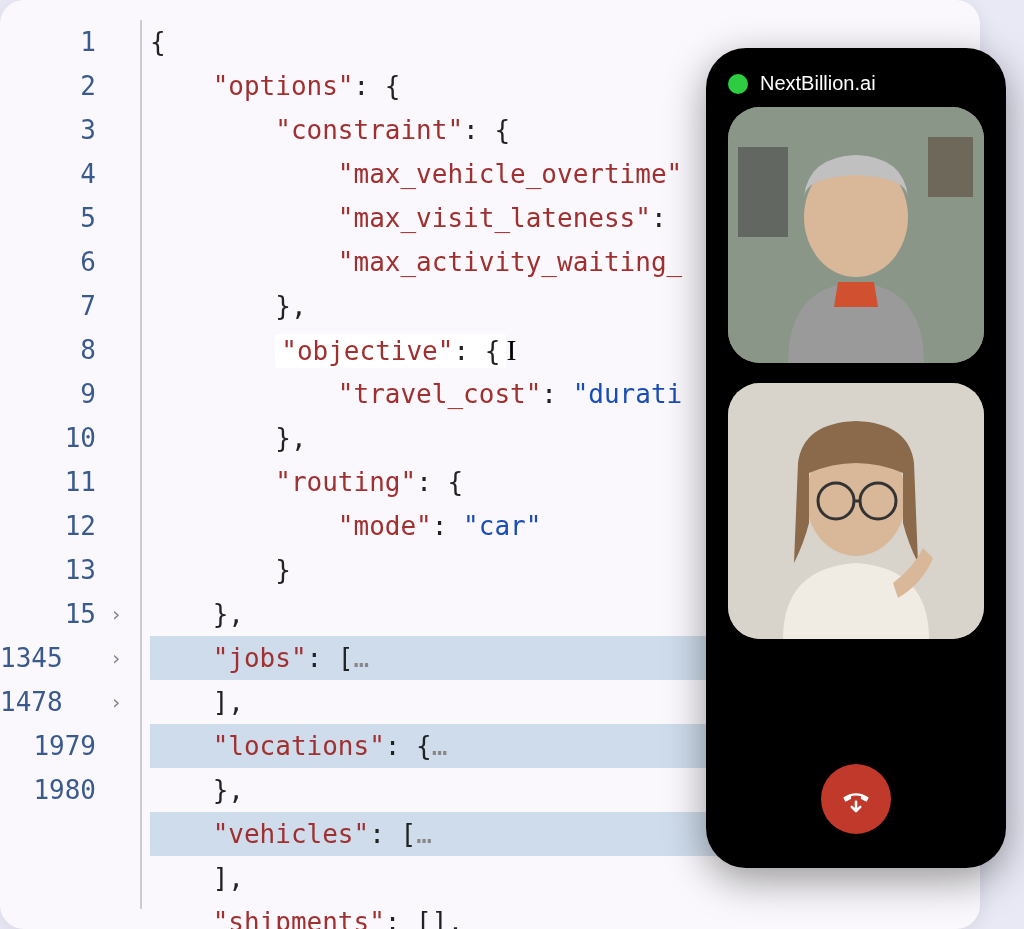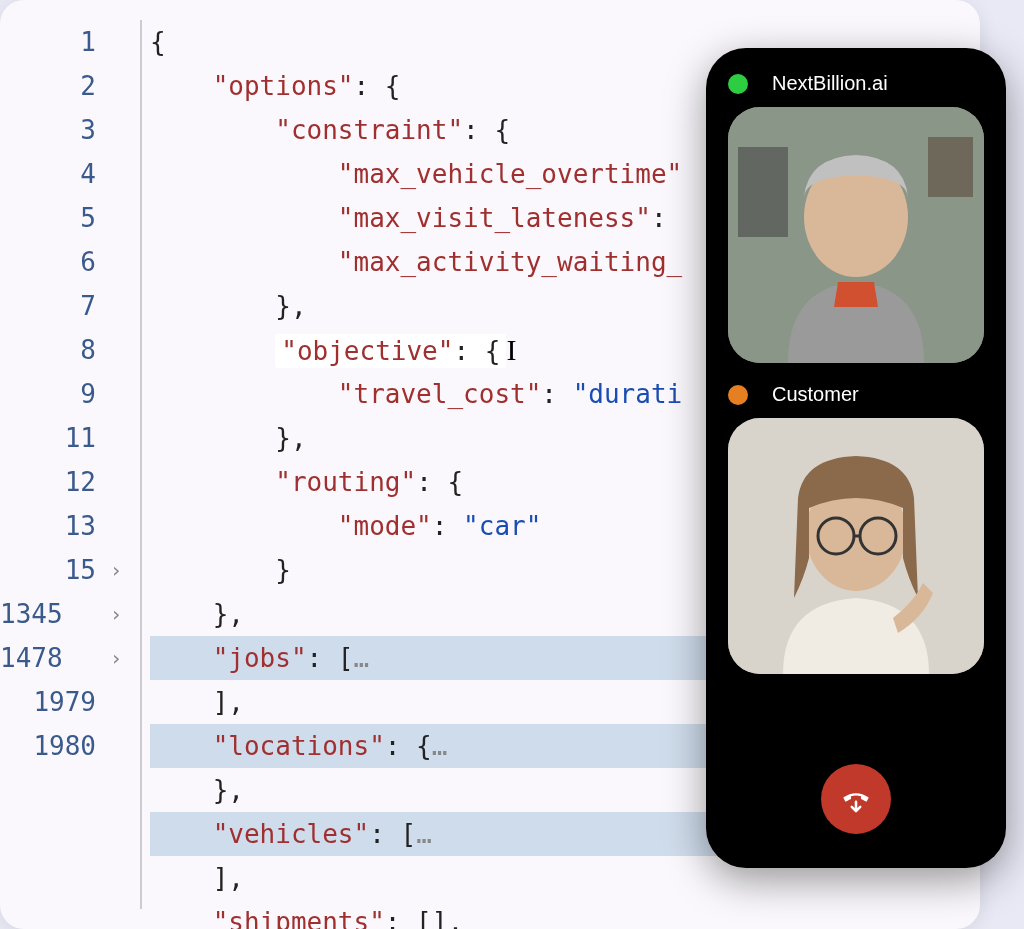--- a/index.html
+++ b/index.html
@@ -83,21 +83,21 @@
     border-radius: 40px;
     padding: 24px 22px;
     display: flex;
     flex-direction: column;
     box-shadow: 0 12px 40px rgba(0,0,0,0.4);
     z-index: 10;
   }
   .participant-label {
     display: flex;
     align-items: center;
-    gap: 24px;
+    gap: 12px;
     color: #fff;
     font-family: -apple-system, 'Segoe UI', sans-serif;
     font-size: 20px;
     margin-bottom: 12px;
   }
   .status-dot {
     width: 20px;
     height: 20px;
     border-radius: 50%;
   }
@@ -159,20 +159,24 @@
         <div class="line-number">
           <span>7</span>
           <span class="fold-icon"></span>
         </div>
         <div class="line-number">
           <span>8</span>
           <span class="fold-icon"></span>
         </div>
         <div class="line-number">
           <span>9</span>
+          <span class="fold-icon"></span>
+        </div>
+        <div class="line-number">
+          <span>10</span>
           <span class="fold-icon"></span>
         </div>
         <div class="line-number">
           <span>11</span>
           <span class="fold-icon"></span>
         </div>
         <div class="line-number">
           <span>12</span>
           <span class="fold-icon"></span>
         </div>
@@ -236,24 +240,20 @@
     <svg viewBox="0 0 256 256">
       <rect width="256" height="256" fill="#8a9688"></rect>
       <rect x="10" y="40" width="50" height="90" fill="#3a3a3a" opacity="0.5"></rect>
       <rect x="200" y="30" width="45" height="60" fill="#5a4a3a" opacity="0.6"></rect>
       <ellipse cx="128" cy="110" rx="52" ry="60" fill="#d9b89a"></ellipse>
       <path d="M 76 90 Q 80 50 128 48 Q 176 50 180 90 Q 178 70 128 68 Q 78 70 76 90" fill="#c0c0c0"></path>
       <path d="M 60 256 Q 60 180 128 175 Q 196 180 196 256 Z" fill="#9a9a9a"></path>
       <path d="M 110 175 L 146 175 L 150 200 L 106 200 Z" fill="#d05030"></path>
     </svg>
   </div>
-  <div class="participant-label">
-    <span class="status-dot dot-orange"></span>
-    <span>Customer</span>
-  </div>
   <div class="video-tile">
     <svg viewBox="0 0 256 256">
       <rect width="256" height="256" fill="#d8d4cc"></rect>
       <ellipse cx="128" cy="115" rx="50" ry="58" fill="#d9b89a"></ellipse>
       <path d="M 70 80 Q 75 40 128 38 Q 181 40 186 80 L 190 180 Q 180 160 175 140 L 175 90 Q 128 70 81 90 L 81 140 Q 76 160 66 180 Z" fill="#8a6a4a"></path>
       <circle cx="108" cy="118" r="18" fill="none" stroke="#333" stroke-width="3"></circle>
       <circle cx="150" cy="118" r="18" fill="none" stroke="#333" stroke-width="3"></circle>
       <line x1="126" y1="118" x2="132" y2="118" stroke="#333" stroke-width="3"></line>
       <path d="M 55 256 Q 55 185 128 180 Q 201 185 201 256 Z" fill="#f0ece4"></path>
       <path d="M 165 200 Q 185 185 195 165 L 205 175 Q 195 200 170 215 Z" fill="#d9b89a"></path>

